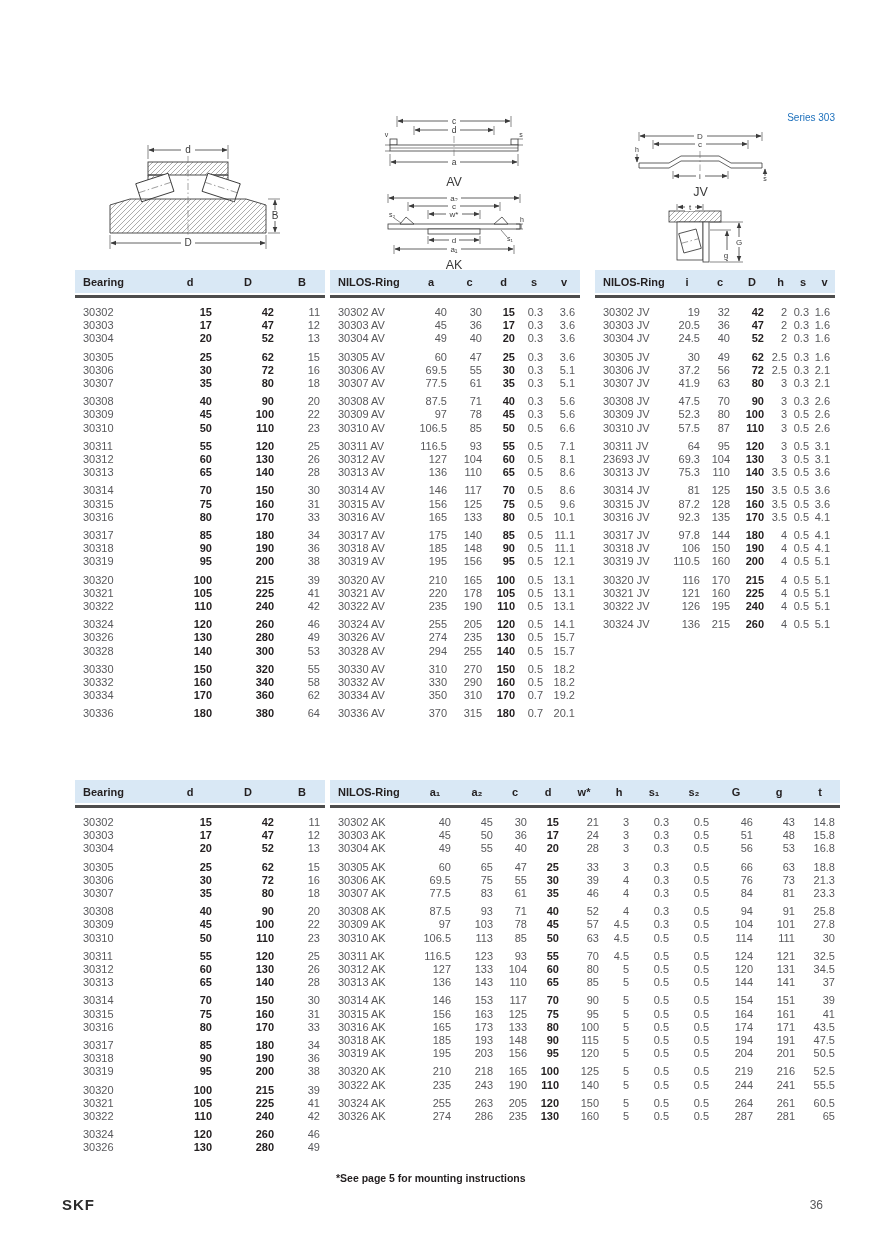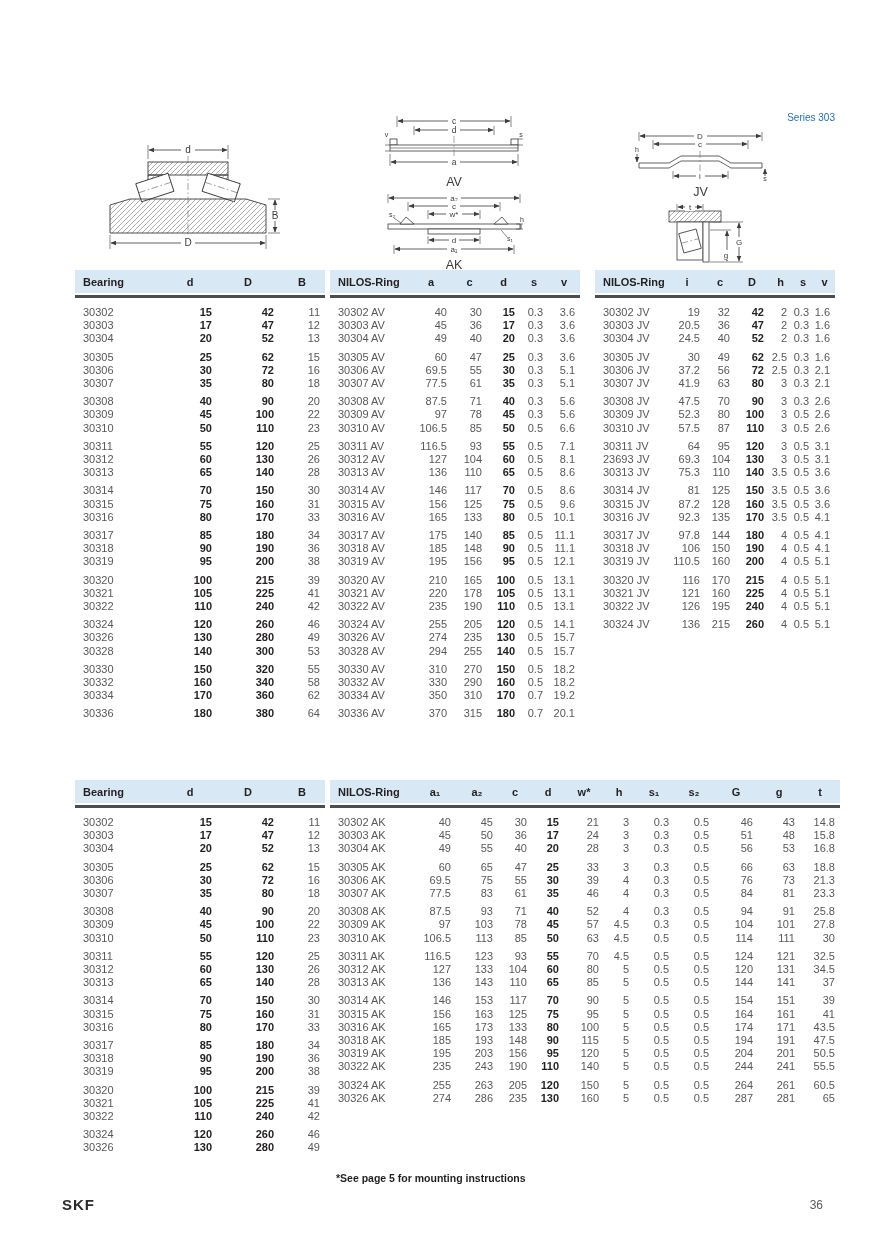--- a/index.html
+++ b/index.html
@@ -1267,20 +1267,34 @@
         <td>156</td>
         <td class="em">95</td>
         <td>120</td>
         <td>5</td>
         <td>0.5</td>
         <td>0.5</td>
         <td>204</td>
         <td>201</td>
         <td>50.5</td>
       </tr>
+      <tr class="grp">
+        <td>30320 AK</td>
+        <td>210</td>
+        <td>218</td>
+        <td>165</td>
+        <td class="em">100</td>
+        <td>125</td>
+        <td>5</td>
+        <td>0.5</td>
+        <td>0.5</td>
+        <td>219</td>
+        <td>216</td>
+        <td>52.5</td>
+      </tr>
       <tr>
         <td>30322 AK</td>
         <td>235</td>
         <td>243</td>
         <td>190</td>
         <td class="em">110</td>
         <td>140</td>
         <td>5</td>
         <td>0.5</td>
         <td>0.5</td>

